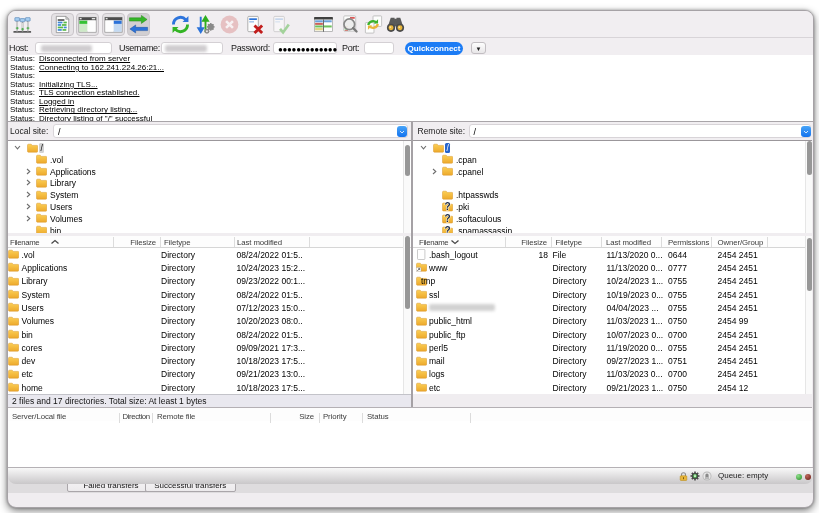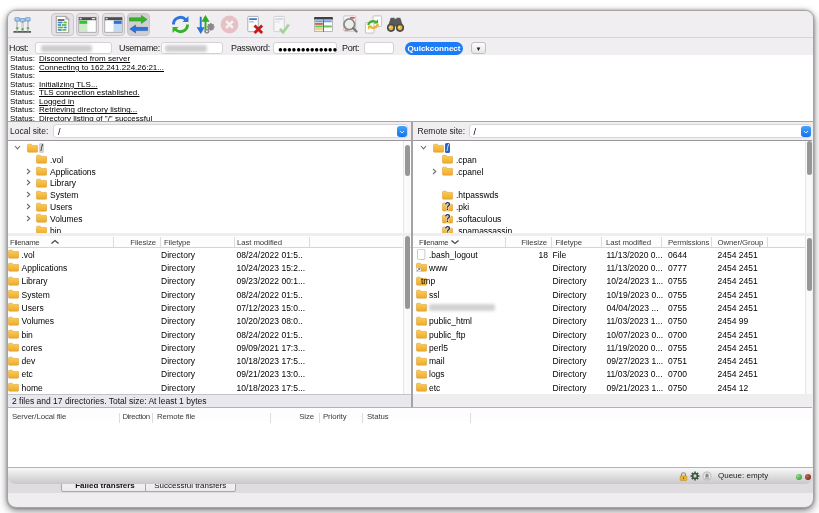--- a/index.html
+++ b/index.html
@@ -667,21 +667,21 @@
       <div class="hsep" style="left:143.5px;"></div>
       <div class="hsep" style="left:262px;"></div>
       <div class="hsep" style="left:310.5px;"></div>
       <div class="hsep" style="left:353.5px;"></div>
       <div class="hsep" style="left:461.5px;"></div>
     </div>
   </div>
 
   <div id="tabstrip">
     <div class="tab tabsel" style="left:3px; width:56px;">Queued files</div>
-    <div class="tab" style="left:53px; width:88px;font-weight:bold;">Failed transfers</div>
+    <div class="tab" style="left:59px; width:88px;">Failed transfers</div>
     <div class="tab" style="left:136.5px; width:91.5px;">Successful transfers</div>
   </div>
 
   <div id="botbar">
     <svg class="icon" style="left:671px; top:3.5px;" width="9" height="9" viewBox="0 0 9 9">
       <path d="M2.5 4 v-1.2 a2 2 0 0 1 4 0 v1.2" fill="none" stroke="#8a8a8a" stroke-width="1.1"></path>
       <rect x="1.2" y="3.8" width="6.6" height="4.7" rx="0.8" fill="#e8b53a" stroke="#b8860b" stroke-width="0.5"></rect>
       <rect x="4" y="5.2" width="1" height="2" fill="#7a5c10"></rect>
     </svg>
     <svg class="icon" style="left:682px; top:3px;" width="10" height="10" viewBox="0 0 10 10">

